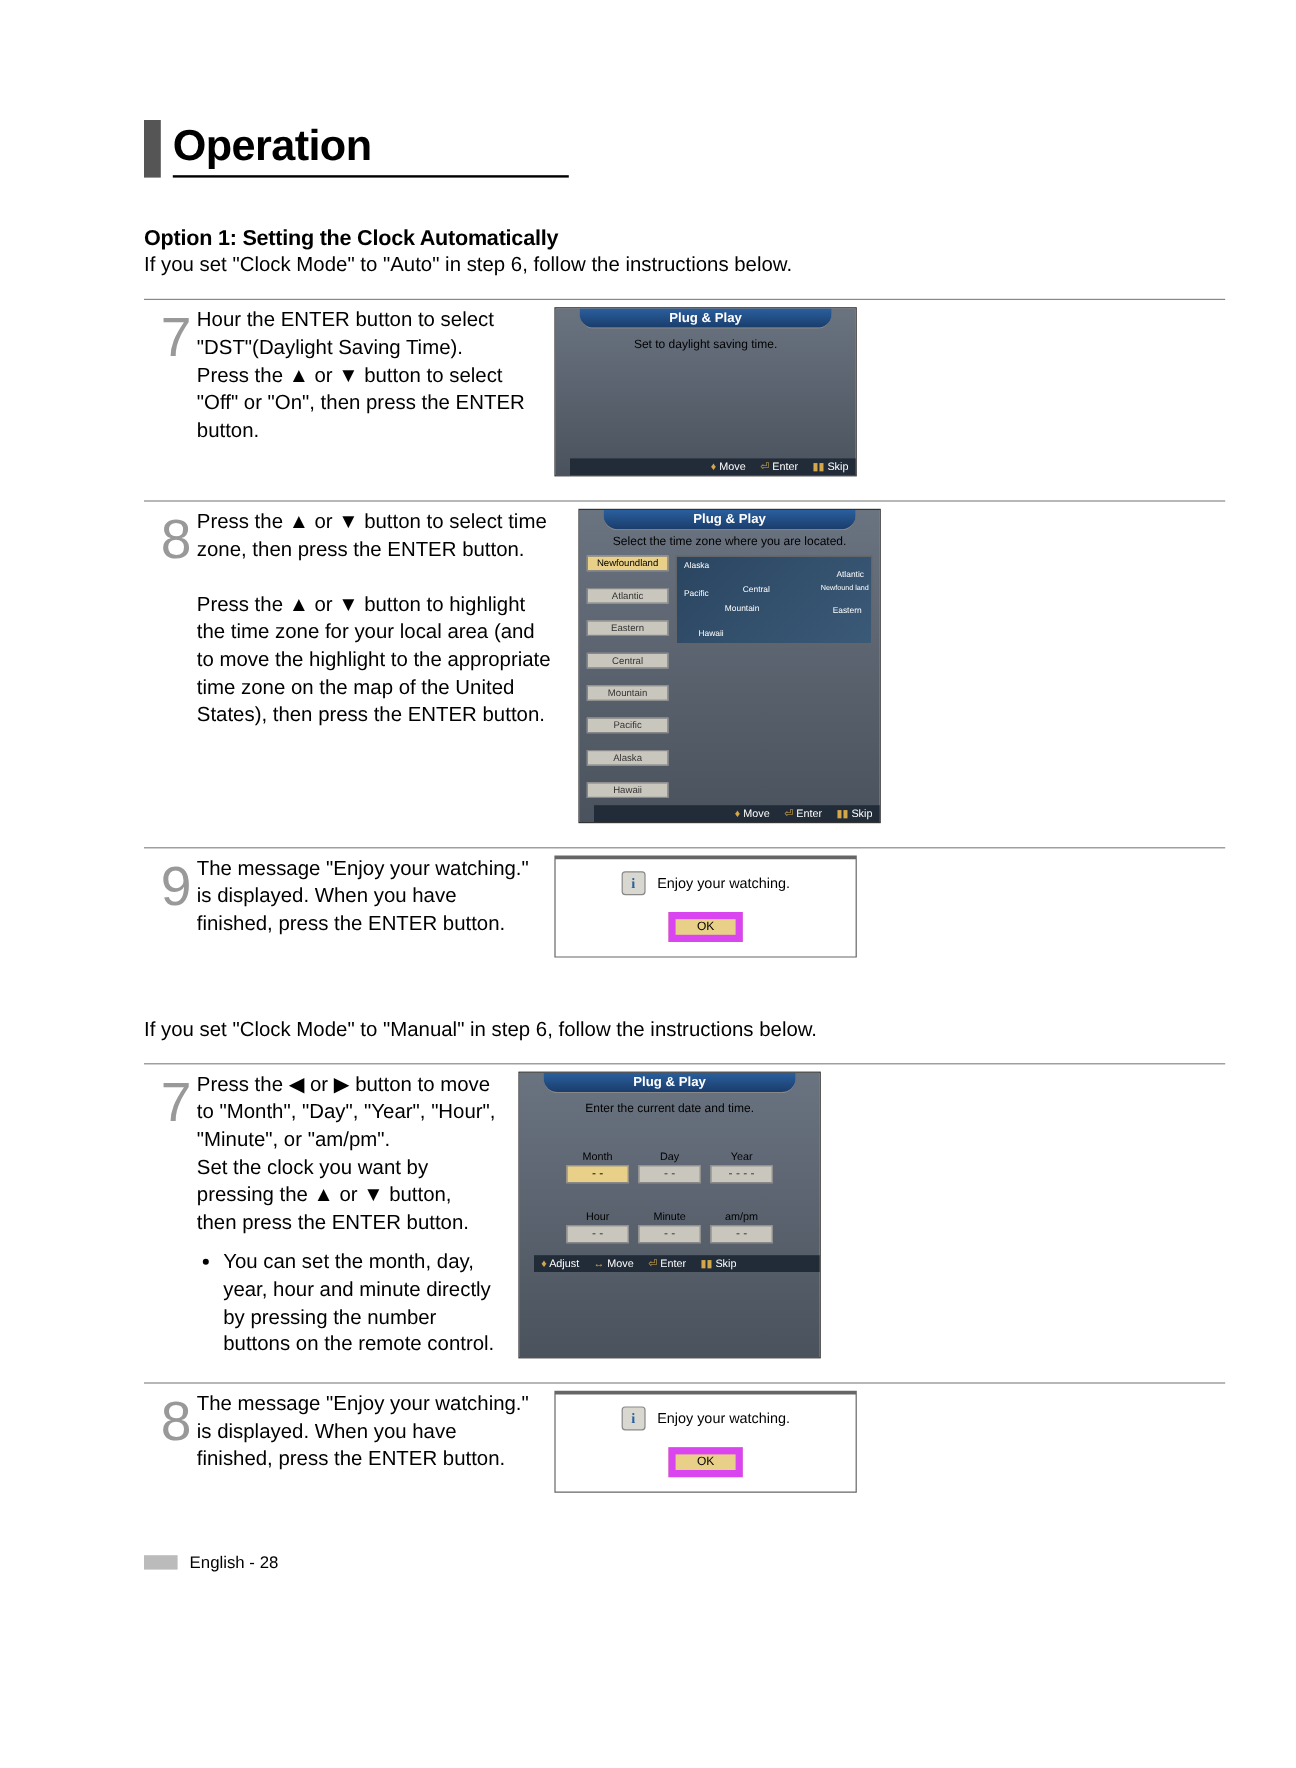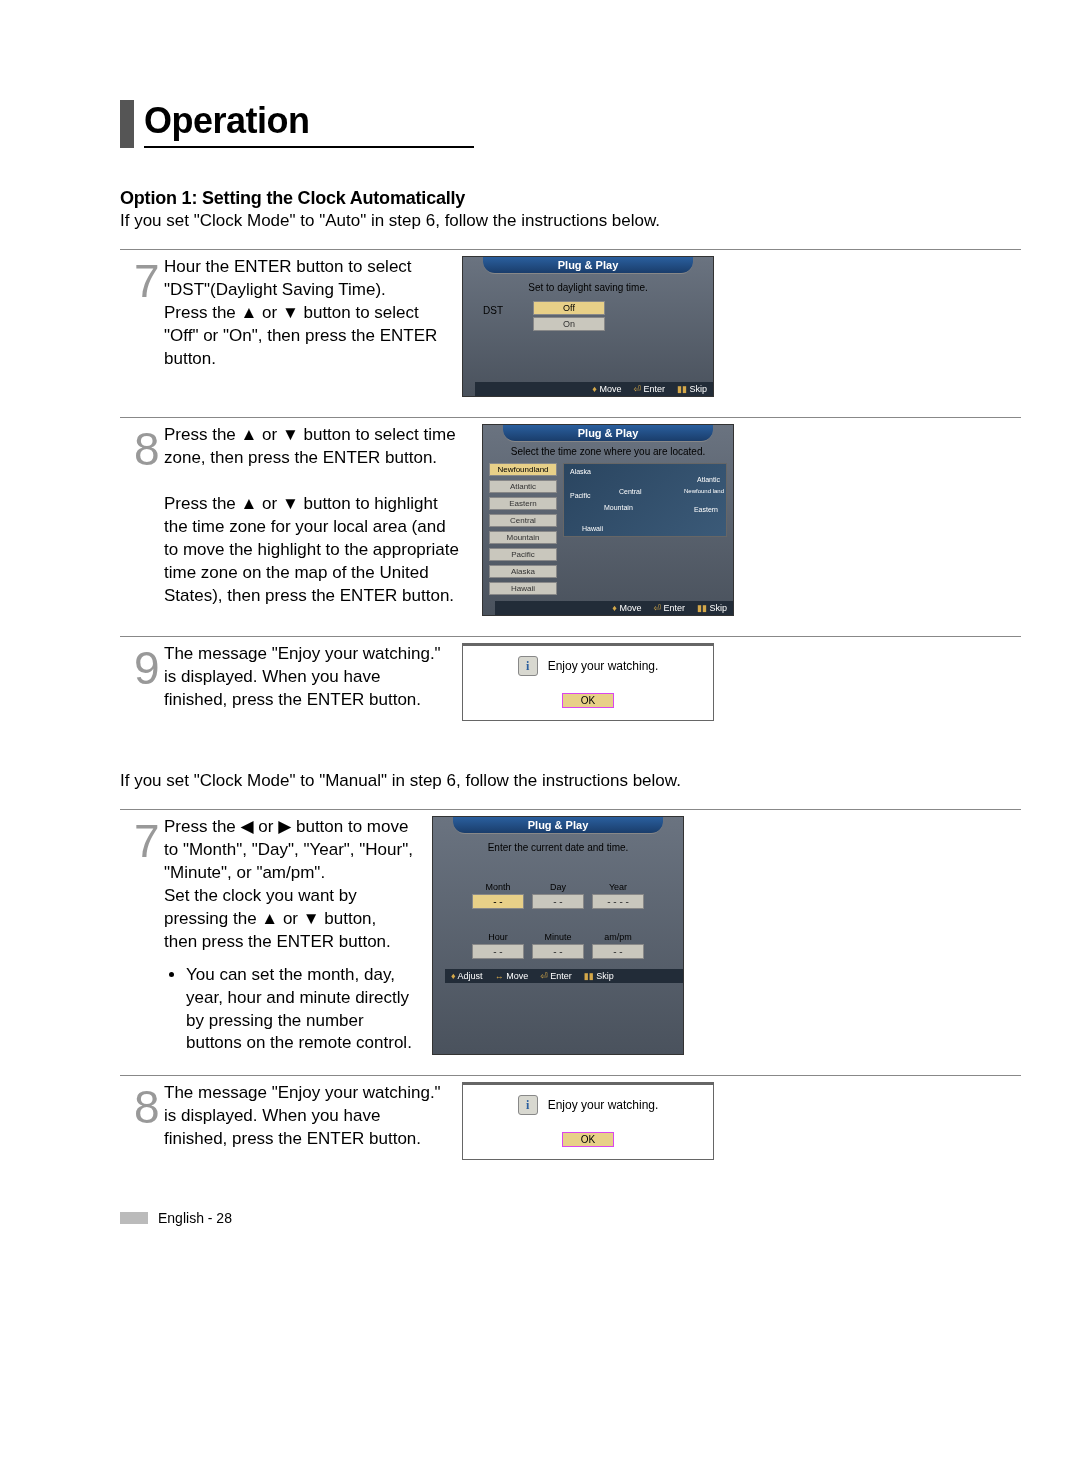--- a/index.html
+++ b/index.html
@@ -150,21 +150,21 @@
   }
   .tz-body {
     display: flex;
     gap: 6px;
     align-items: flex-start;
     padding-top: 2px;
   }
   .tz-list {
     display: flex;
     flex-direction: column;
-    gap: 4px;
+    gap: 14px;
   }
   .tz-item {
     background: #c9c7bd;
     border: 1px solid #888;
     font-size: 8px;
     padding: 1px 3px;
     width: 60px;
     text-align: center;
     color: #333;
   }
@@ -210,21 +210,21 @@
     display: flex;
     align-items: center;
     justify-content: center;
     color: #2a5f9e;
     font-weight: bold;
     font-size: 12px;
     font-family: Georgia, serif;
   }
   .ok-btn {
     display: inline-block;
-    border: 1px solid #d946ef;
+    border: 6px solid #d946ef;
     background: #e8d088;
     font-size: 10px;
     padding: 1px 18px;
   }
   .date-grid {
     display: grid;
     grid-template-columns: repeat(3, 52px);
     gap: 2px 8px;
     justify-content: center;
   }
@@ -276,27 +276,20 @@
     <div class="step-num">7</div>
     <div class="step-text">
       <span>Hour the ENTER button to select "DST"(Daylight Saving Time).</span><br>
       <span>Press the ▲ or ▼ button to select "Off" or "On", then press the ENTER button.</span>
     </div>
     <div class="step-right">
       <div class="osd">
         <div class="osd-header">Plug &amp; Play</div>
         <div class="osd-body">
           <div class="osd-prompt">Set to daylight saving time.</div>
-          <div class="dst-row">
-            <span style="padding-top:4px;">DST</span>
-            <div class="dst-options">
-              <div class="dst-opt sel">Off</div>
-              <div class="dst-opt">On</div>
-            </div>
-          </div>
         </div>
         <div class="osd-footer">
           <span><span class="ico">♦</span> <span>Move</span></span>
           <span><span class="ico">⏎</span> <span>Enter</span></span>
           <span><span class="ico">▮▮</span> <span>Skip</span></span>
         </div>
       </div>
     </div>
   </div>
 

